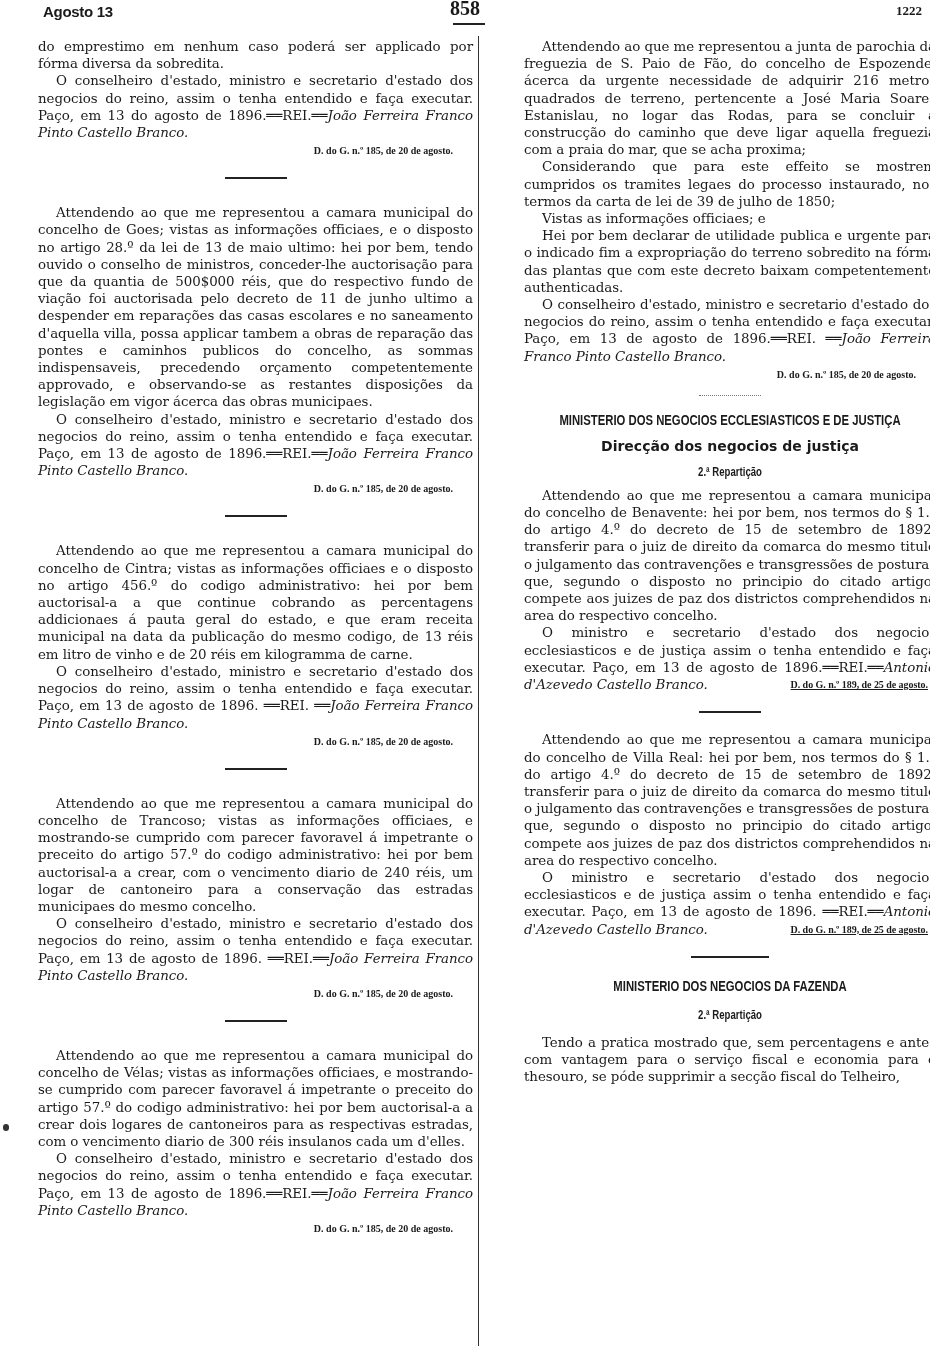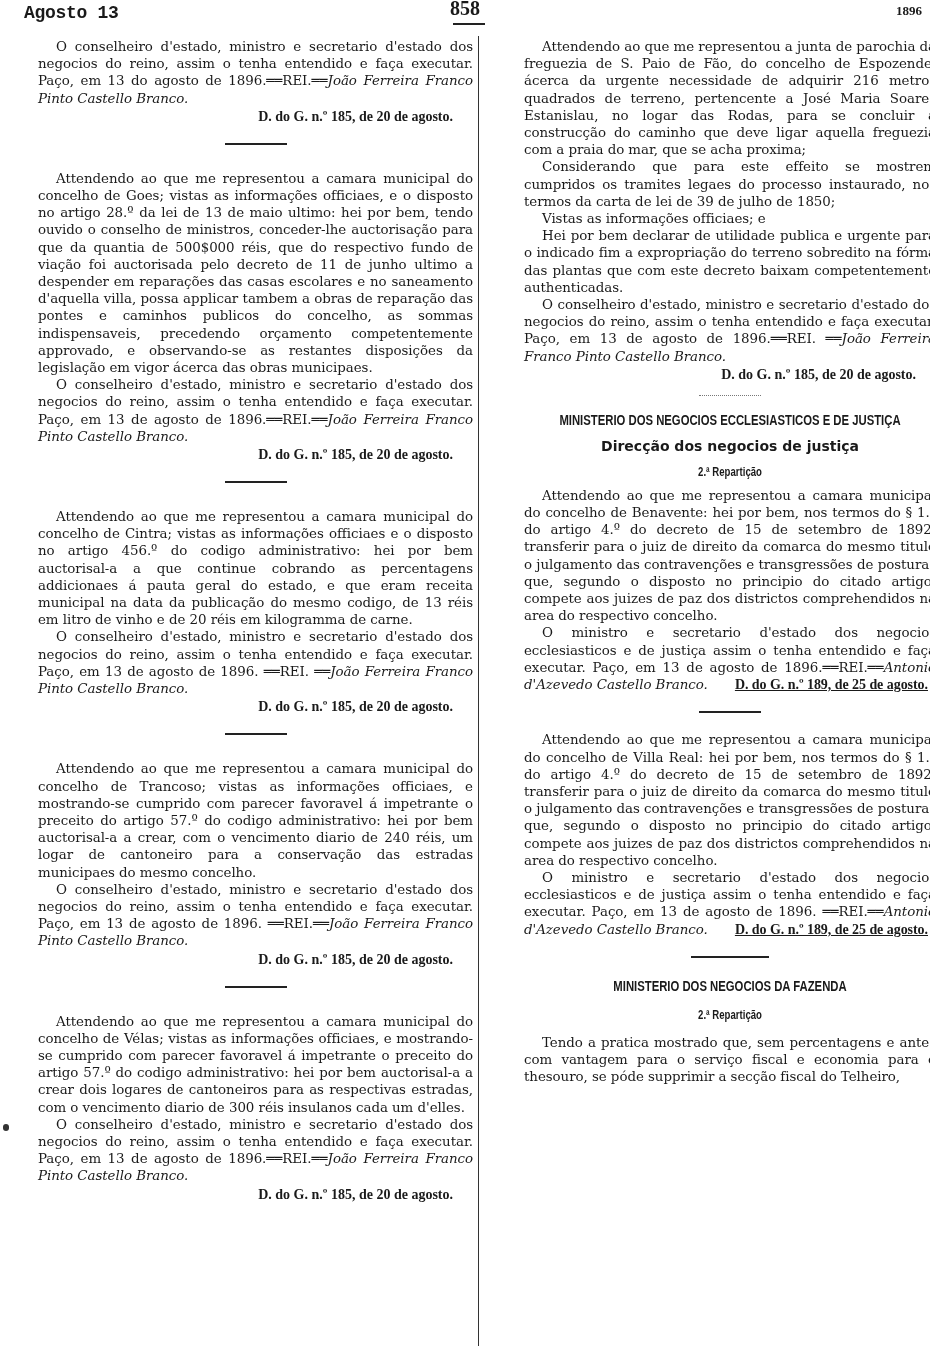--- a/index.html
+++ b/index.html
@@ -2,59 +2,60 @@
 <html><head>
 <meta charset="utf-8">
 <style>
   html, body { margin: 0; padding: 0; background: #ffffff; }
   body {
     width: 930px; height: 1349px; position: relative; overflow: hidden;
     font-family: "DejaVu Serif", "Liberation Serif", serif;
     color: #1a1a1a;
   }
   .header { position: absolute; top: 0; left: 0; width: 930px; height: 24px; }
-  .hdr-left { position: absolute; left: 24px; top: 3px; font-family: Liberation Mono, monospace; font-weight: bold; font-size: 18px; letter-spacing: -0.3px; }
+  .hdr-left { position: absolute; left: 43px; top: 3px; font-family: Liberation Sans, sans-serif; font-weight: bold; font-size: 15px; letter-spacing: -0.3px; }
   .hdr-center { position: absolute; left: 0; width: 930px; text-align: center; top: -3px; font-family: "Liberation Serif", serif; font-size: 20px; font-weight: bold; }
   .hdr-right { position: absolute; right: 8px; top: 3px; font-family: "Liberation Serif", serif; font-weight: bold; font-size: 13px; }
   .hdr-rule { position: absolute; left: 453px; top: 23px; width: 32px; border-top: 2px solid #222; }
 
   .col { position: absolute; top: 38px; }
   .col-left { left: 38px; width: 435px; }
   .col-right { left: 485px; width: 412px; margin-left: 39px; }
   .divider { position: absolute; left: 478px; top: 36px; width: 0; height: 1310px; border-left: 1px solid #333; }
 
   p { margin: 0; font-size: 13.4px; line-height: 17.2px; text-align: justify; letter-spacing: -0.05px; }
   p.ind { text-indent: 18px; }
   .sig { font-style: italic; }
-  .src { font-size: 14px; font-weight: bold; text-align: right; margin: 4px 20px 0 0; font-family: "Liberation Serif", serif; line-height: 12px; }
+  .src { font-size: 10px; font-weight: bold; text-align: right; margin: 4px 20px 0 0; font-family: "Liberation Serif", serif; line-height: 12px; }
   .src.inline { display: inline; float: right; margin: 3px 8px 0 0; text-decoration: underline; }
   .rule { width: 62px; border-top: 2px solid #222; margin: 20px auto 25px auto; }
   .rule.thin { border-top: 1px dotted #777; }
   .min-title { font-family: "Liberation Sans", sans-serif; font-weight: bold; font-size: 14.5px; text-align: center; transform: scaleX(0.78); letter-spacing: 0; margin: 0 -60px; white-space: nowrap; }
   .sub-title { font-family: "DejaVu Sans", sans-serif; font-weight: bold; font-size: 14px; text-align: center; margin-top: 10px; line-height: 17px; }
   .rep { font-family: "Liberation Sans", sans-serif; font-weight: bold; font-size: 12px; text-align: center; margin: 10px 0 8px 0; transform: scaleX(0.8); }
   .blk { }
   .smudge { position: absolute; left: 3px; top: 1124px; width: 6px; height: 7px; background: #333; border-radius: 3px; }
 </style>
 </head>
 <body>
 
 <div class="header">
   <span class="hdr-left">Agosto 13</span>
   <span class="hdr-center">858</span>
-  <span class="hdr-right">1896</span>
+  <span class="hdr-right">1222</span>
   <div class="hdr-rule"></div>
 </div>
 
 <div class="divider"></div>
 <div class="smudge"></div>
 
 <div class="col col-left">
 
   <div class="blk">
+    <p>do emprestimo em nenhum caso poderá ser applicado por fórma diversa da sobredita.</p>
     <p class="ind"><span>O conselheiro d'estado, ministro e secretario d'estado dos negocios do reino, assim o tenha entendido e faça executar. Paço, em 13 do agosto de 1896.══REI.══</span><span class="sig">João Ferreira Franco Pinto Castello Branco.</span></p>
     <div class="src">D. do G. n.º 185, de 20 de agosto.</div>
   </div>
 
   <div class="rule"></div>
 
   <div class="blk">
     <p class="ind">Attendendo ao que me representou a camara municipal do concelho de Goes; vistas as informações officiaes, e o disposto no artigo 28.º da lei de 13 de maio ultimo: hei por bem, tendo ouvido o conselho de ministros, conceder-lhe auctorisação para que da quantia de 500$000 réis, que do respectivo fundo de viação foi auctorisada pelo decreto de 11 de junho ultimo a despender em reparações das casas escolares e no saneamento d'aquella villa, possa applicar tambem a obras de reparação das pontes e caminhos publicos do concelho, as sommas indispensaveis, precedendo orçamento competentemente approvado, e observando-se as restantes disposições da legislação em vigor ácerca das obras municipaes.</p>
     <p class="ind"><span>O conselheiro d'estado, ministro e secretario d'estado dos negocios do reino, assim o tenha entendido e faça executar. Paço, em 13 de agosto de 1896.══REI.══</span><span class="sig">João Ferreira Franco Pinto Castello Branco.</span></p>
     <div class="src">D. do G. n.º 185, de 20 de agosto.</div>

